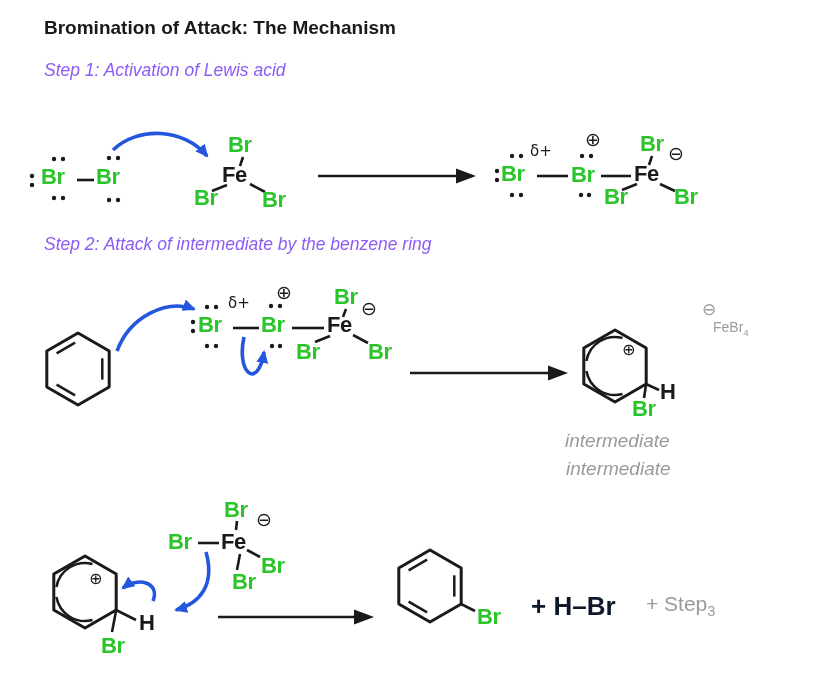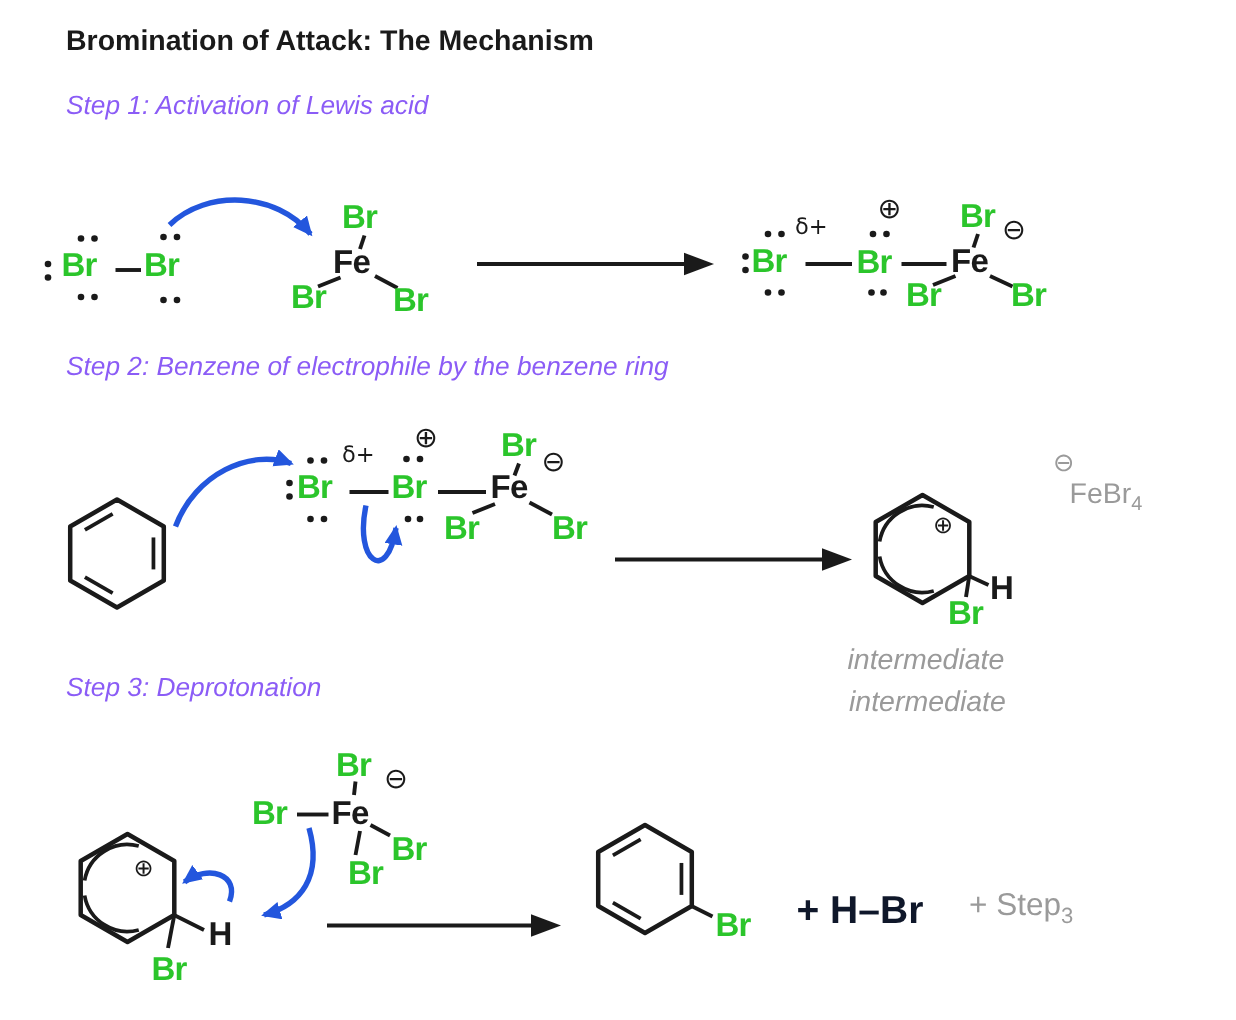--- a/index.html
+++ b/index.html
@@ -8,21 +8,21 @@
   #shapes{position:absolute;left:0;top:0;}
   .txt{position:absolute;white-space:nowrap;line-height:1;}
   .title{font-size:19px;font-weight:bold;color:#1a1a1a;}
   .steplabel{font-size:17.5px;font-style:italic;color:#8b5cf6;}
   .atom{font-size:22px;font-weight:bold;color:#1a1a1a;letter-spacing:-0.5px;}
   .atom.green{color:#2bc52b;}
   .charge{font-size:19px;color:#1a1a1a;font-family:"DejaVu Sans","Liberation Sans",sans-serif;}
   .charge.sm{font-size:16px;}
   .charge.gray{font-size:17px;color:#9a9a9a;}
   .delta{font-size:15px;color:#1a1a1a;font-family:"DejaVu Sans","Liberation Sans",sans-serif;}
-  .grayformula{font-size:19px;color:#9a9a9a;}
+  .grayformula{font-size:14px;color:#9a9a9a;}
   .grayformula sub, .grayplus sub{font-size:0.7em;}
   .caption{font-size:19px;font-style:italic;color:#9a9a9a;}
   .boldsum{font-size:26px;font-weight:bold;color:#0f172a;}
   .grayplus{font-size:21px;color:#9a9a9a;}
 </style>
 </head>
 <body>
 
 <div id="canvas">
 
@@ -165,22 +165,21 @@
       <polygon points="430,550 461.2,568 461.2,604 430,622 398.8,604 398.8,568" stroke-width="3"></polygon>
       <line x1="408.6" y1="570.3" x2="427.1" y2="559.6" stroke-width="2.5"></line>
       <line x1="454.3" y1="575.3" x2="454.3" y2="596.6" stroke-width="2.5"></line>
       <line x1="408.6" y1="601.7" x2="427.1" y2="612.4" stroke-width="2.5"></line>
       <line x1="461" y1="604" x2="475" y2="611" stroke-width="2.6"></line>
     </g>
   </svg>
 
   <div class="txt title" style="left:44px;top:18px">Bromination of Attack: The Mechanism</div>
   <div class="txt steplabel" style="left:44px;top:62px">Step 1: Activation of Lewis acid</div>
-  <div class="txt steplabel" style="left:44px;top:236px">Step 2: Benzene of electrophile by the benzene ring</div>
-  <div class="txt steplabel" style="left:44px;top:450px">Step 3: Deprotonation</div>
+  <div class="txt steplabel" style="left:44px;top:236px">Step 2: Attack of intermediate by the benzene ring</div>
 
   <span class="txt atom green" style="left:41px;top:166px">Br</span>
   <span class="txt atom green" style="left:96px;top:166px">Br</span>
 
   <span class="txt atom" style="left:222px;top:164px">Fe</span>
   <span class="txt atom green" style="left:228px;top:134px">Br</span>
   <span class="txt atom green" style="left:194px;top:187px">Br</span>
   <span class="txt atom green" style="left:262px;top:189px">Br</span>
 
   <span class="txt atom green" style="left:501px;top:163px">Br</span>

